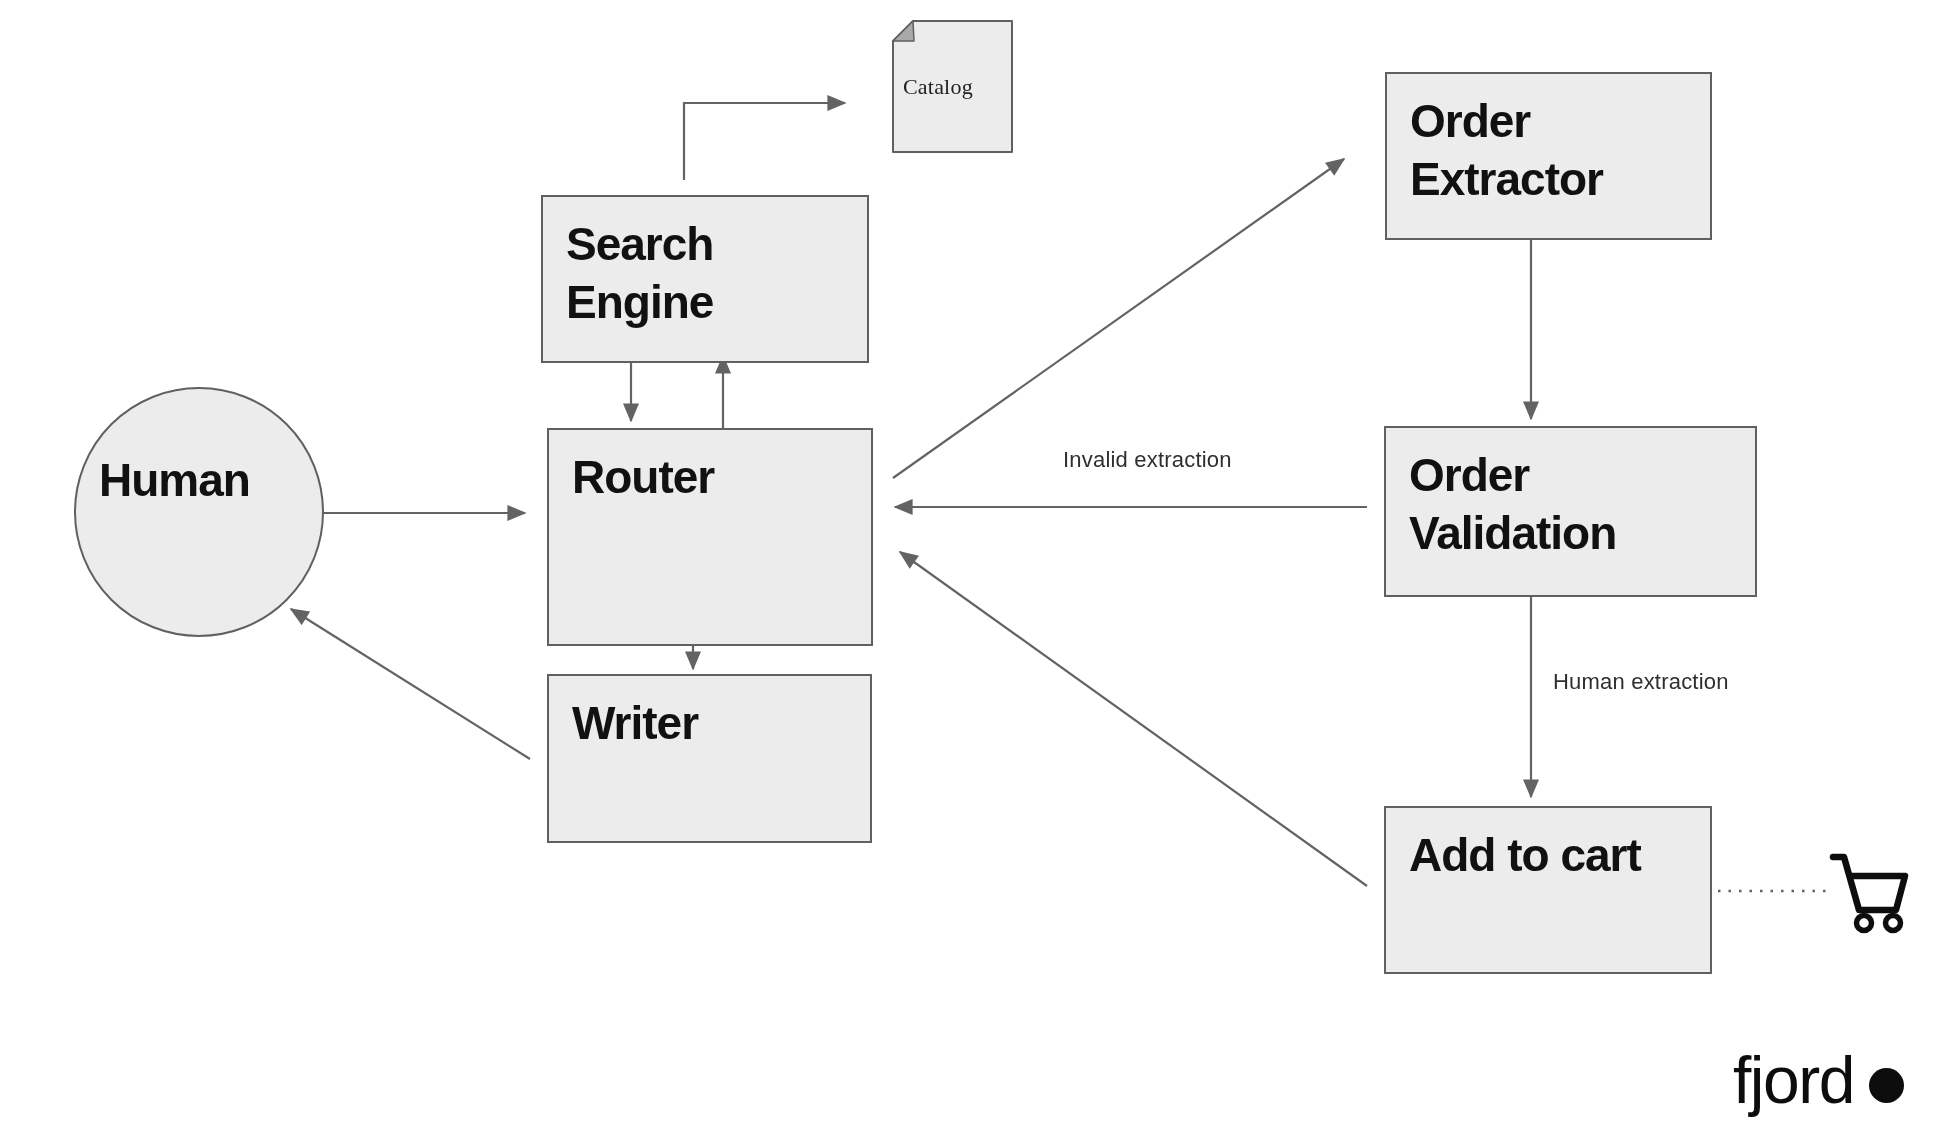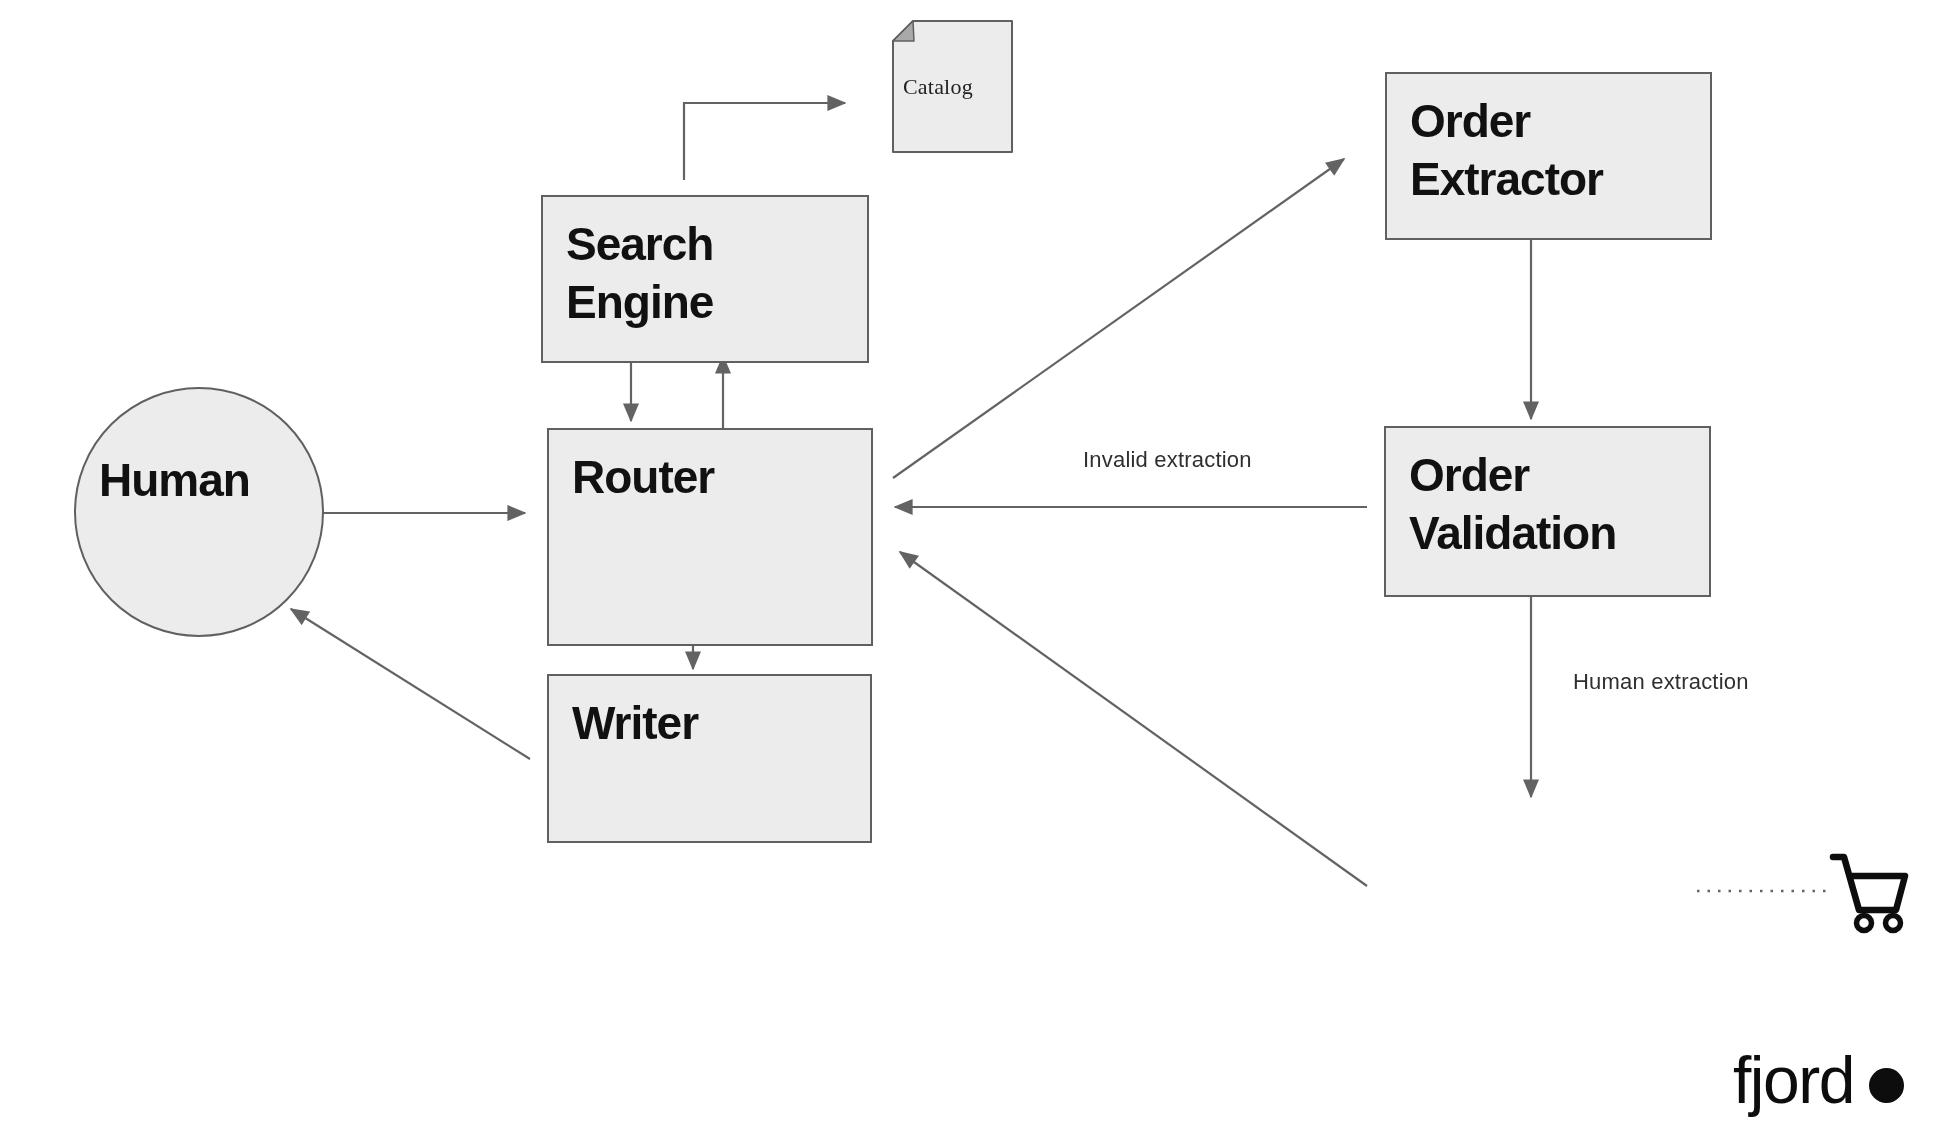--- a/index.html
+++ b/index.html
@@ -35,30 +35,30 @@
     padding:18px 10px 0 23px;
     margin-left:17px;
   }
   .node.circle{border-radius:50%;padding-top:62px;padding-left:23px;}
 
   .node-human{left:57px;top:387px;width:250px;height:250px;}
   .node-search-engine{left:524px;top:195px;width:328px;height:168px;}
   .node-router{left:530px;top:428px;width:326px;height:218px;}
   .node-writer{left:530px;top:674px;width:325px;height:169px;}
   .node-order-extractor{left:1368px;top:72px;width:327px;height:168px;}
-  .node-order-validation{left:1367px;top:426px;width:327px;height:171px;}
+  .node-order-validation{left:1367px;top:426px;width:373px;height:171px;}
   .node-add-to-cart{left:1367px;top:806px;width:328px;height:168px;}
 
   .doc-label{
     position:absolute;left:903px;top:74px;width:105px;
     font-size:22px;color:#222222;letter-spacing:0.2px;font-family:Liberation Serif, serif;
   }
   .edge-label{
     position:absolute;font-size:22px;color:var(--edge-label-text);
-    letter-spacing:0.2px;white-space:nowrap;margin-left:20px;
+    letter-spacing:0.2px;white-space:nowrap;
   }
   .edge-label-invalid{left:1063px;top:447px;}
   .edge-label-valid{left:1553px;top:669px;}
 
   .logo{
     position:absolute;left:1733px;top:1040px;height:80px;
     display:flex;align-items:center;gap:15px;color:var(--brand-color);
   }
   .logo-text{font-size:66px;line-height:1;letter-spacing:-1.5px;font-weight:400;}
   .logo-dot{width:35px;height:35px;border-radius:50%;background:var(--brand-color);margin-top:10px;}
@@ -128,20 +128,23 @@
   </div>
 
   <div class="node node-order-extractor">
     <span>Order Extractor</span>
   </div>
 
   <div class="node node-order-validation">
     <span>Order Validation</span>
   </div>
 
+  <div class="node node-add-to-cart">
+    <span>Add to cart</span>
+  </div>
 
   <div class="doc-label">Catalog</div>
 
   <div class="edge-label edge-label-invalid">Invalid extraction</div>
   <div class="edge-label edge-label-valid">Human extraction</div>
 
   <div class="logo">
     <span class="logo-text">fjord</span>
     <span class="logo-dot"></span>
   </div>

